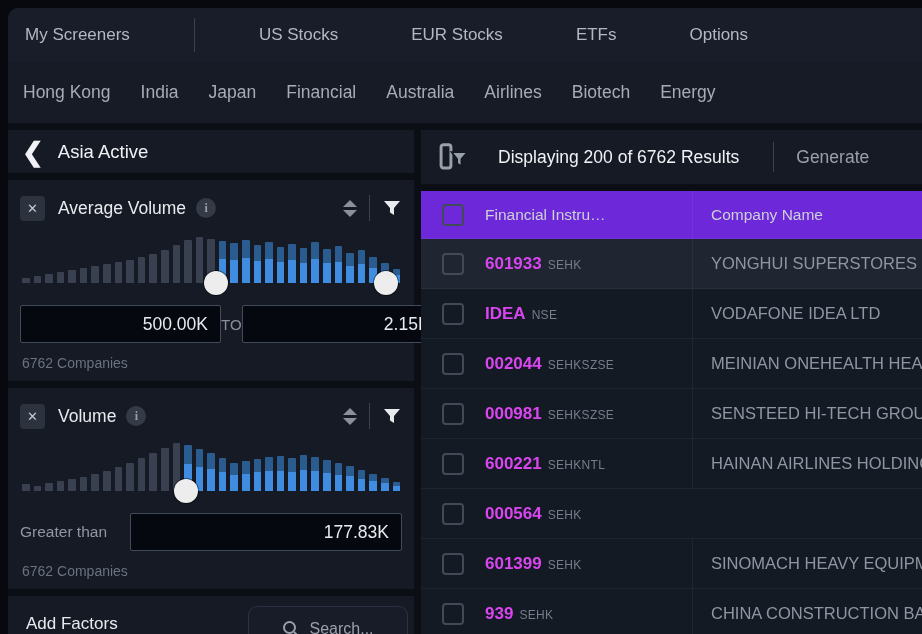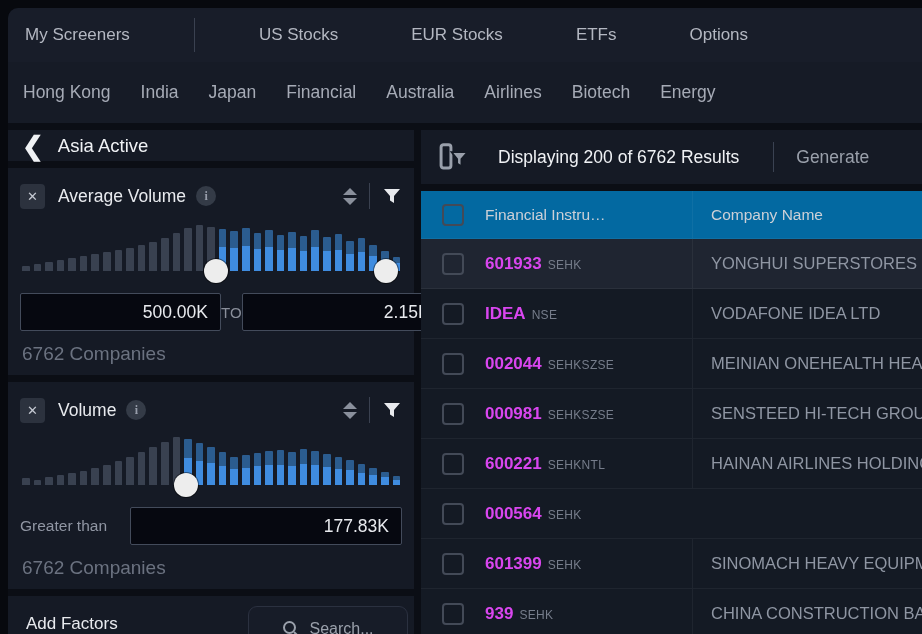--- a/index.html
+++ b/index.html
@@ -59,37 +59,37 @@
   .handle { position:absolute; bottom:-2px; width:24px; height:24px; border-radius:50%;
     background:#ededed; box-shadow:0 0 0 1px rgba(0,0,0,.45); cursor:grab; z-index:2; }
 
   .rangerow { display:flex; align-items:center; }
   .numinput { height:38px; background:#060810; border:1px solid #434b5b; border-radius:2px;
     color:#e8eaee; font-size:17.5px; text-align:right; padding:0 12px; font-family:"Liberation Sans", sans-serif; }
   .numinput.half { width:201px; }
   .to { flex:1; text-align:center; font-size:15px; color:#8a8f9b; }
   .gtlabel { font-size:15.5px; color:#9096a3; width:110px; }
   .numinput.wide { flex:1; }
-  .companies { font-size:19px; color:#6b7280; margin-top:12px; padding-left:2px; }
+  .companies { font-size:14px; color:#6b7280; margin-top:12px; padding-left:2px; }
 
   .lfoot { margin-top:7px; flex:1; position:relative; padding:14px 14px 0 18px; }
   .addlabel { font-size:17px; color:#e8eaee; margin-top:4px; display:inline-block; }
   .searchbtn { position:absolute; right:6px; top:10px; width:160px; height:46px;
     border:1px solid #2b3140; border-radius:9px; background:#171c28; display:flex;
     align-items:center; justify-content:center; gap:9px; color:#9aa0ab; font-size:16px; cursor:pointer; }
 
   
   .rhead { height:54px; display:flex; align-items:center; padding:0 17px; overflow:hidden; }
   .rsummary { font-size:17.5px; color:#f0f2f5; margin-left:28px; white-space:nowrap; }
   .rdiv { width:1px; height:30px; background:#3a4252; margin:0 0 0 34px; flex:0 0 auto; }
   .generate { font-size:17.5px; color:#9aa0ab; margin-left:22px; white-space:nowrap; cursor:pointer; }
 
   .table { margin-top:7px; flex:1; background:#141a24; display:flex; flex-direction:column; overflow:hidden; }
   .trow { display:flex; align-items:center; height:50px; flex:0 0 auto; border-bottom:1px solid rgba(255,255,255,0.05); }
-  .trow.head { height:48px; background:#0369a1; }
+  .trow.head { height:48px; background:#6d28d9; }
   .trow.hl { background:#1f2531; }
   .cbcell { width:64px; display:flex; align-items:center; justify-content:center; flex:0 0 auto; }
   .cb { width:22px; height:22px; border:2px solid #434a57; border-radius:4px; background:transparent; cursor:pointer; }
   .instcell { width:207px; flex:0 0 auto; display:flex; align-items:baseline; white-space:nowrap; overflow:hidden; }
   .compcell { flex:1; border-left:1px solid rgba(255,255,255,0.05); align-self:stretch;
     display:flex; align-items:center; padding-left:18px; white-space:nowrap; overflow:hidden; }
   .hcell { font-size:15.5px; color:#ccd0d7; }
   .ticker { font-size:17px; font-weight:bold; color:#d946ef; }
   .exch { font-size:12px; color:#767d8b; margin-left:6px; letter-spacing:.3px; }
   .company { font-size:16.5px; color:#8f96a3; }

